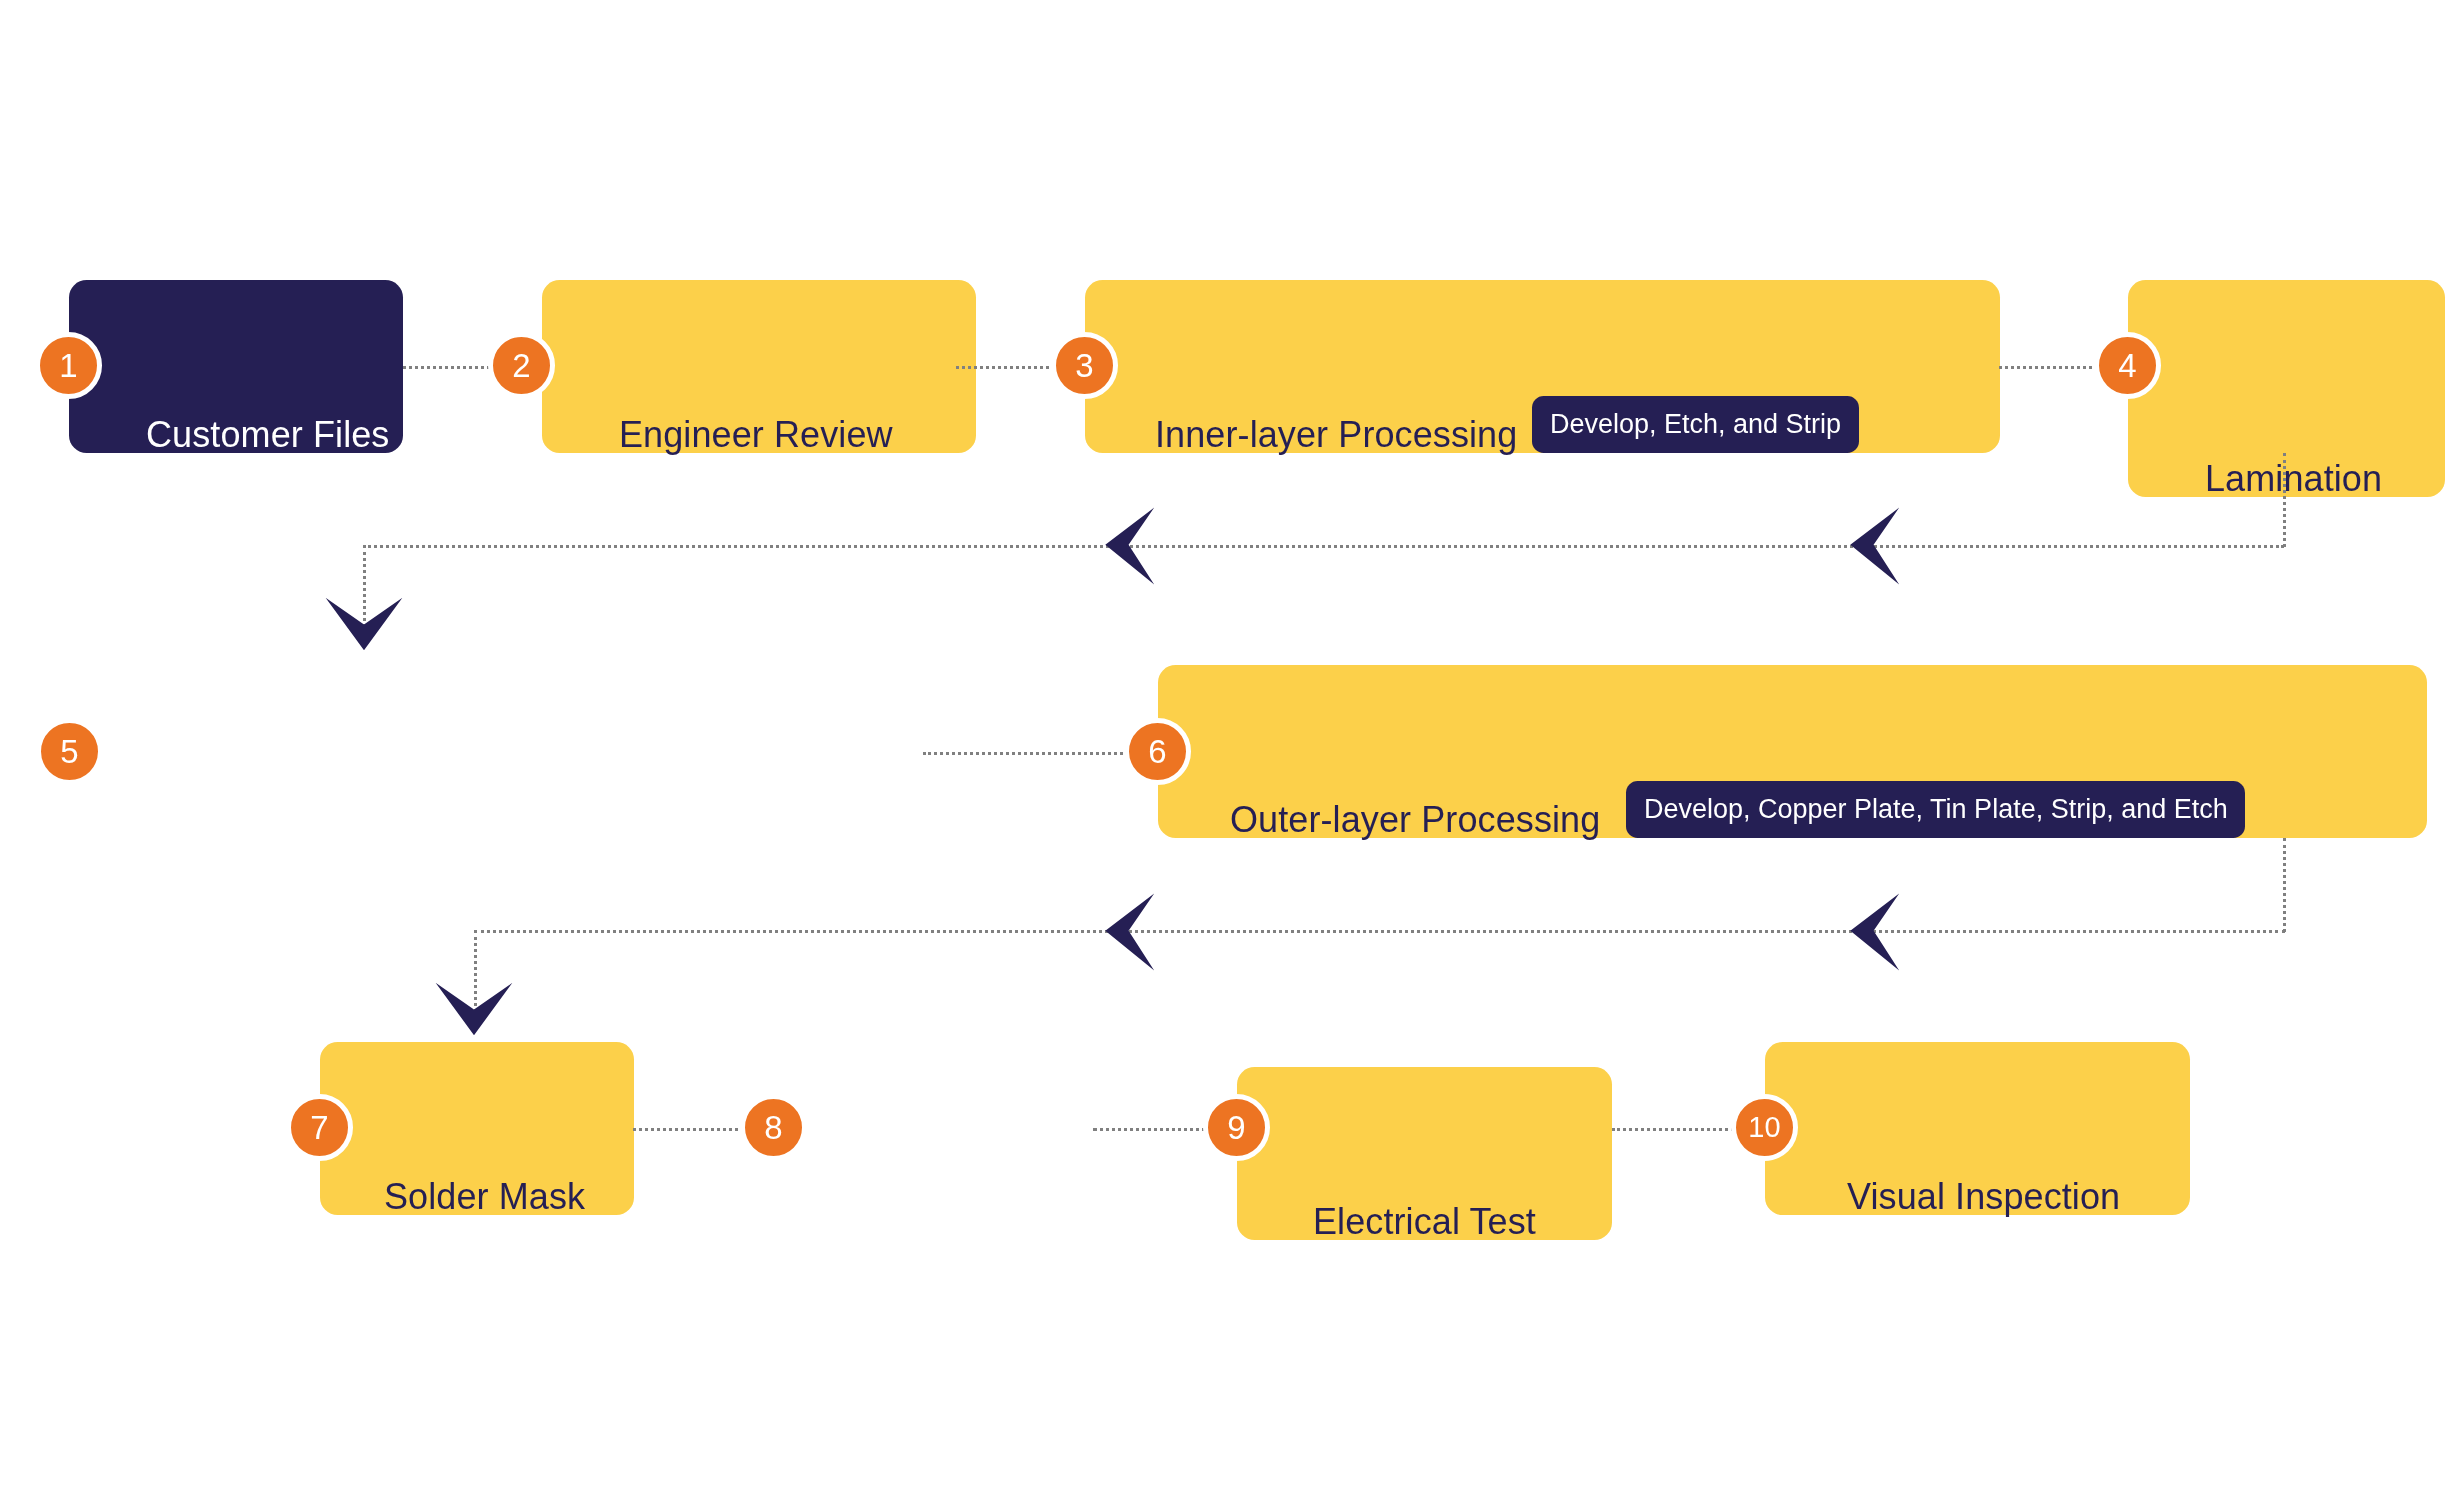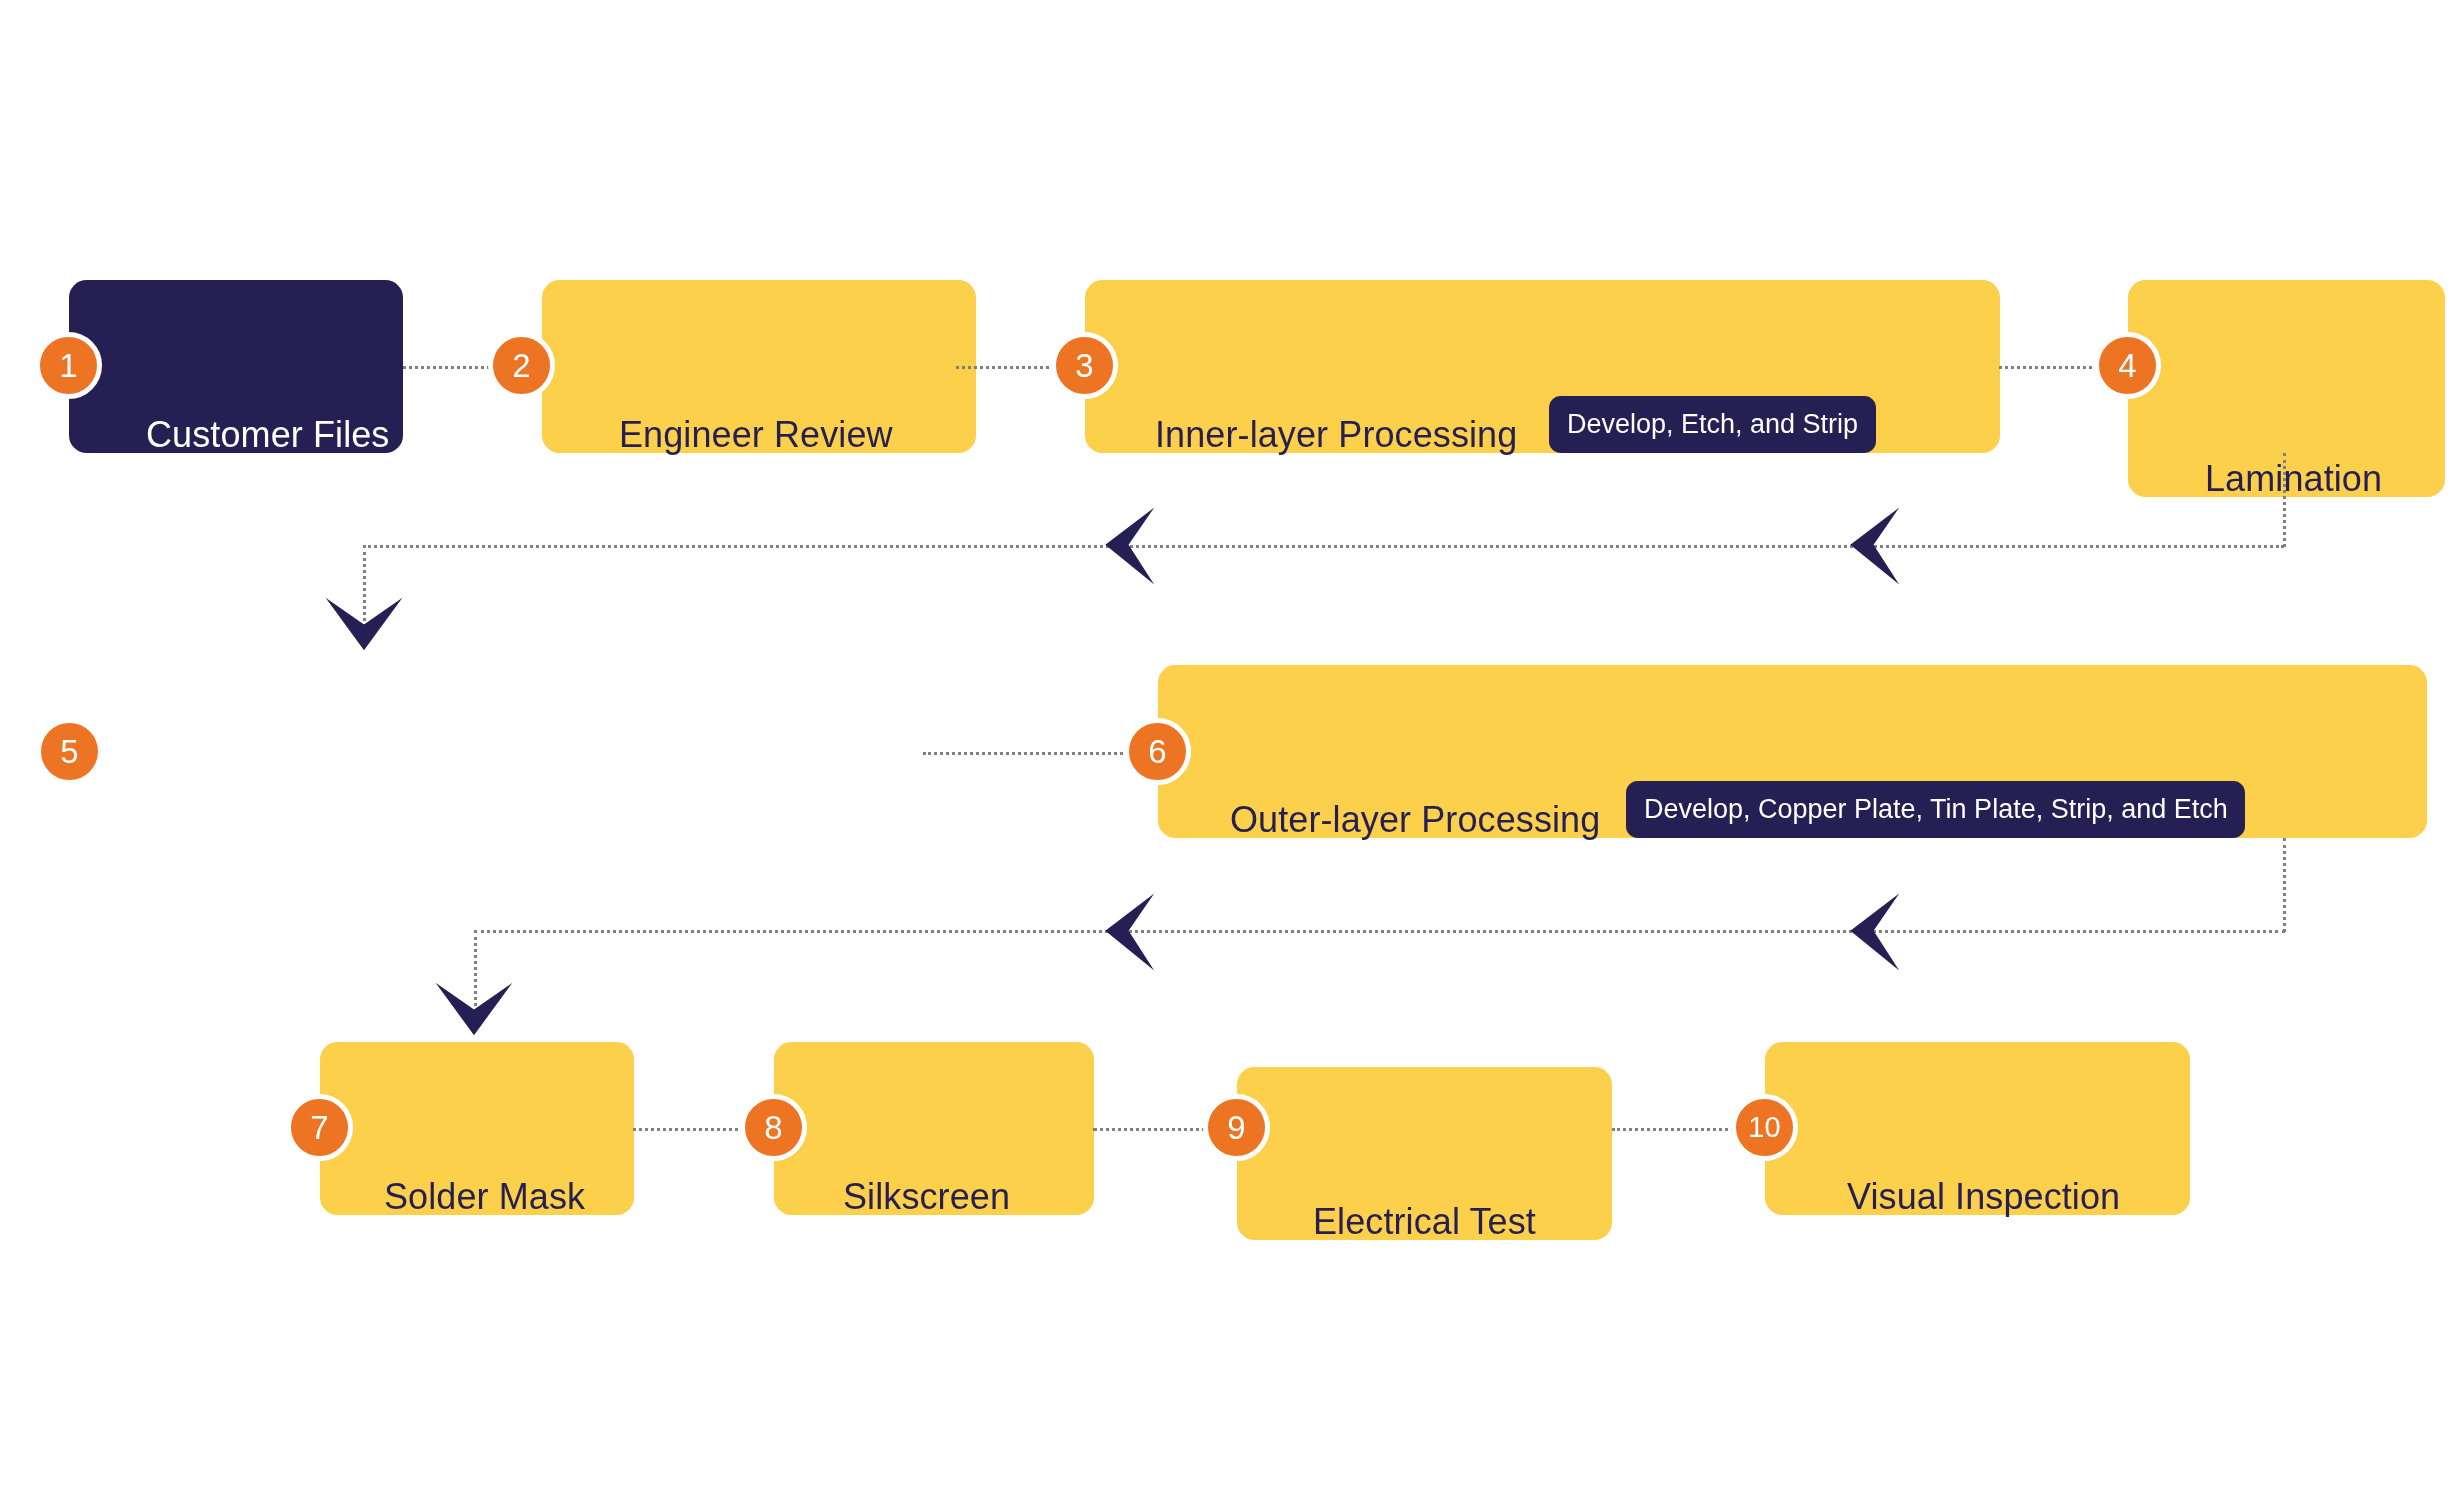--- a/index.html
+++ b/index.html
@@ -85,21 +85,21 @@
 
   <div class="node yellow" style="left:542px;top:280px;width:434px;height:173px;padding-left:77px;">
     <span class="node-label">Engineer Review</span>
   </div>
   <div class="badge" style="left:488px;top:332px;">
     <span>2</span>
   </div>
 
   <div class="hdot" style="left:956px;top:366px;width:129px;"></div>
 
-  <div class="node yellow" style="left:1085px;top:280px;width:915px;height:173px;padding-left:70px;gap:32px;">
+  <div class="node yellow" style="left:1085px;top:280px;width:915px;height:173px;padding-left:70px;gap:15px;">
     <span class="node-label">Inner-layer Processing</span>
     <span class="pill">Develop, Etch, and Strip</span>
   </div>
   <div class="badge" style="left:1051px;top:332px;">
     <span>3</span>
   </div>
 
   <div class="hdot" style="left:1999px;top:366px;width:129px;"></div>
 
   <div class="node yellow" style="left:2128px;top:280px;width:317px;height:217px;padding-left:77px;">
@@ -166,23 +166,20 @@
 
   <div class="node yellow" style="left:320px;top:1042px;width:314px;height:173px;padding-left:64px;">
     <span class="node-label">Solder Mask</span>
   </div>
   <div class="badge" style="left:286px;top:1094px;">
     <span>7</span>
   </div>
 
   <div class="hdot" style="left:633px;top:1128px;width:141px;"></div>
 
-  <div class="node yellow" style="left:774px;top:1042px;width:320px;height:173px;padding-left:69px;">
-    <span class="node-label">Silkscreen</span>
-  </div>
   <div class="badge" style="left:740px;top:1094px;">
     <span>8</span>
   </div>
 
   <div class="hdot" style="left:1093px;top:1128px;width:144px;"></div>
 
   <div class="node yellow" style="left:1237px;top:1042px;width:375px;height:173px;padding-left:76px;margin-top:25px;">
     <span class="node-label">Electrical Test</span>
   </div>
   <div class="badge" style="left:1203px;top:1094px;">

